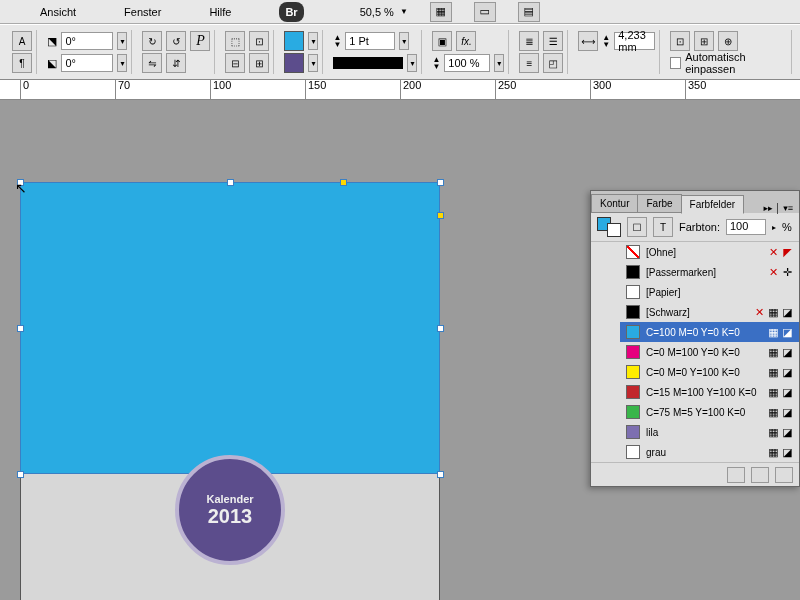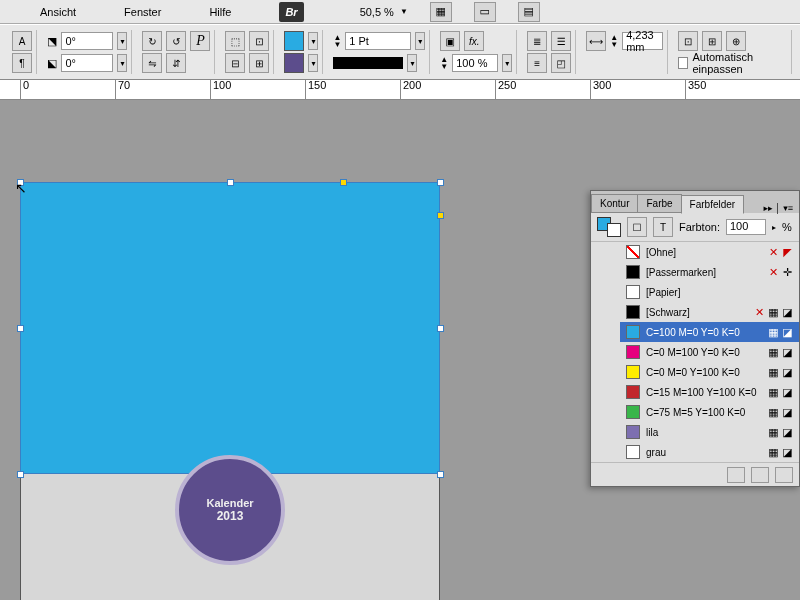--- a/index.html
+++ b/index.html
@@ -1,20 +1,20 @@
 <!DOCTYPE html>
 <html><head>
 <meta charset="utf-8">
 <style>
 * { margin: 0; padding: 0; box-sizing: border-box; font-family: Tahoma, Arial, sans-serif; font-size: 11px; user-select: none; }
 body { background: #9b9b9b; width: 800px; height: 600px; overflow: hidden; position: relative; }
 
 .menubar { background: #e8e8e8; height: 24px; display: flex; align-items: center; padding: 0 8px; gap: 16px; border-bottom: 1px solid #aaa; }
 .menubar span { cursor: default; margin-left: 32px; }
-.menubar .br-btn { background: #333; color: #fff; padding: 4px 6px; font-weight: bold; border-radius: 2px; font-style: italic; }
+.menubar .br-btn { background: #333; color: #fff; padding: 4px 6px; font-weight: bold; border-radius: 8px; }
 .menubar .zoom { display: flex; align-items: center; gap: 4px; margin-left: 8px; }
 .menubar .iconbtn { width: 22px; height: 20px; background: #d8d8d8; border: 1px solid #999; display: inline-flex; align-items: center; justify-content: center; margin-left: 6px; }
 .menubar .right { margin-left: auto; display: flex; align-items: center; gap: 8px; }
 .menubar .search { background: #bfbfbf; border: 1px solid #888; width: 110px; height: 18px; display: flex; align-items: center; padding: 0 4px; }
 
 .controlbar { background: #e8e8e8; height: 56px; border-top: 1px solid #fff; border-bottom: 1px solid #888; display: flex; align-items: center; padding: 4px 8px; gap: 6px; }
 .cb-group { display: flex; flex-direction: column; gap: 2px; height: 44px; justify-content: center; padding: 0 4px; border-right: 1px solid #bbb; }
 .cb-row { display: flex; align-items: center; gap: 4px; height: 20px; }
 .cb-input { background: #fff; border: 1px solid #999; height: 18px; width: 52px; padding: 0 3px; display: flex; align-items: center; }
 .cb-btn { width: 20px; height: 20px; background: #ddd; border: 1px solid #999; display: flex; align-items: center; justify-content: center; font-size: 10px; }
@@ -25,21 +25,21 @@
 
 .ruler-h { position: absolute; top: 80px; left: 0; right: 0; height: 20px; background: #fff; border-bottom: 1px solid #888; font-size: 9px; display: flex; }
 .ruler-h .tick { position: absolute; top: 0; height: 20px; border-left: 1px solid #888; padding-left: 2px; line-height: 10px; }
 
 .canvas { position: absolute; top: 100px; left: 0; right: 0; bottom: 0; background: #9b9b9b; }
 .artboard { position: absolute; left: 20px; top: 82px; width: 420px; height: 420px; background: #d7d7d7; border: 1px solid #555; }
 .sel-rect { position: absolute; left: 20px; top: 82px; width: 420px; height: 292px; background: #29abe2; border: 1px solid #3a7fc4; }
 .sel-handle { position: absolute; width: 7px; height: 7px; background: #fff; border: 1px solid #3a7fc4; }
 .sel-midh { position: absolute; width: 7px; height: 7px; background: #ffd800; border: 1px solid #3a7fc4; }
 .circle { position: absolute; left: 175px; top: 355px; width: 110px; height: 110px; border-radius: 50%; background: #5c4d8c; border: 4px solid #bbb2d2; display: flex; flex-direction: column; align-items: center; justify-content: center; color: #eee; font-size: 18px; font-family: sans-serif; font-weight: 700; }
-.circle span:last-child { font-size: 12px; }
+.circle span:last-child { font-size: 20px; }
 
 .panel { position: absolute; right: 0; top: 190px; width: 210px; background: #e0e0e0; border: 1px solid #666; box-shadow: -2px 2px 6px rgba(0,0,0,0.3); }
 .panel-tabs { display: flex; background: #c4c4c4; height: 22px; align-items: flex-end; }
 .panel-tab { padding: 3px 8px; border: 1px solid #888; background: #c4c4c4; margin-right: -1px; font-size: 10px; cursor: default; }
 .panel-tab.active { background: #e0e0e0; border-bottom: 1px solid #e0e0e0; position: relative; top: 1px; }
 .panel-tabs .arrows { margin-left: auto; padding: 0 6px; font-size: 9px; }
 .panel-top { display: flex; align-items: center; gap: 6px; padding: 4px 6px; border-bottom: 1px solid #bbb; }
 .panel-top .fillstroke { position: relative; width: 24px; height: 20px; }
 .panel-top .fillstroke .f { position: absolute; top: 0; left: 0; width: 14px; height: 14px; background: #29abe2; border: 1px solid #333; }
 .panel-top .fillstroke .s { position: absolute; bottom: 0; right: 0; width: 14px; height: 14px; background: #fff; border: 1px solid #333; }
@@ -123,21 +123,21 @@
         <span class="cb-drop">▾</span>
       </div>
     <div class="cb-row">
         <div class="cb-swatch" style="background:#5c4d8c"></div>
         <span class="cb-drop">▾</span>
       </div>
   </div>
   <div class="cb-group">
     <div class="cb-row">
         <span style="font-size:8px;line-height:7px">▲<br>▼</span>
-        <div class="cb-input" style="width:66px">1 Pt</div>
+        <div class="cb-input" style="width:50px">1 Pt</div>
         <span class="cb-drop">▾</span>
       </div>
     <div class="cb-row">
         <div class="strokebar"></div>
         <span class="cb-drop">▾</span>
       </div>
   </div>
   <div class="cb-group">
     <div class="cb-row">
         <span class="cb-btn">▣</span>

